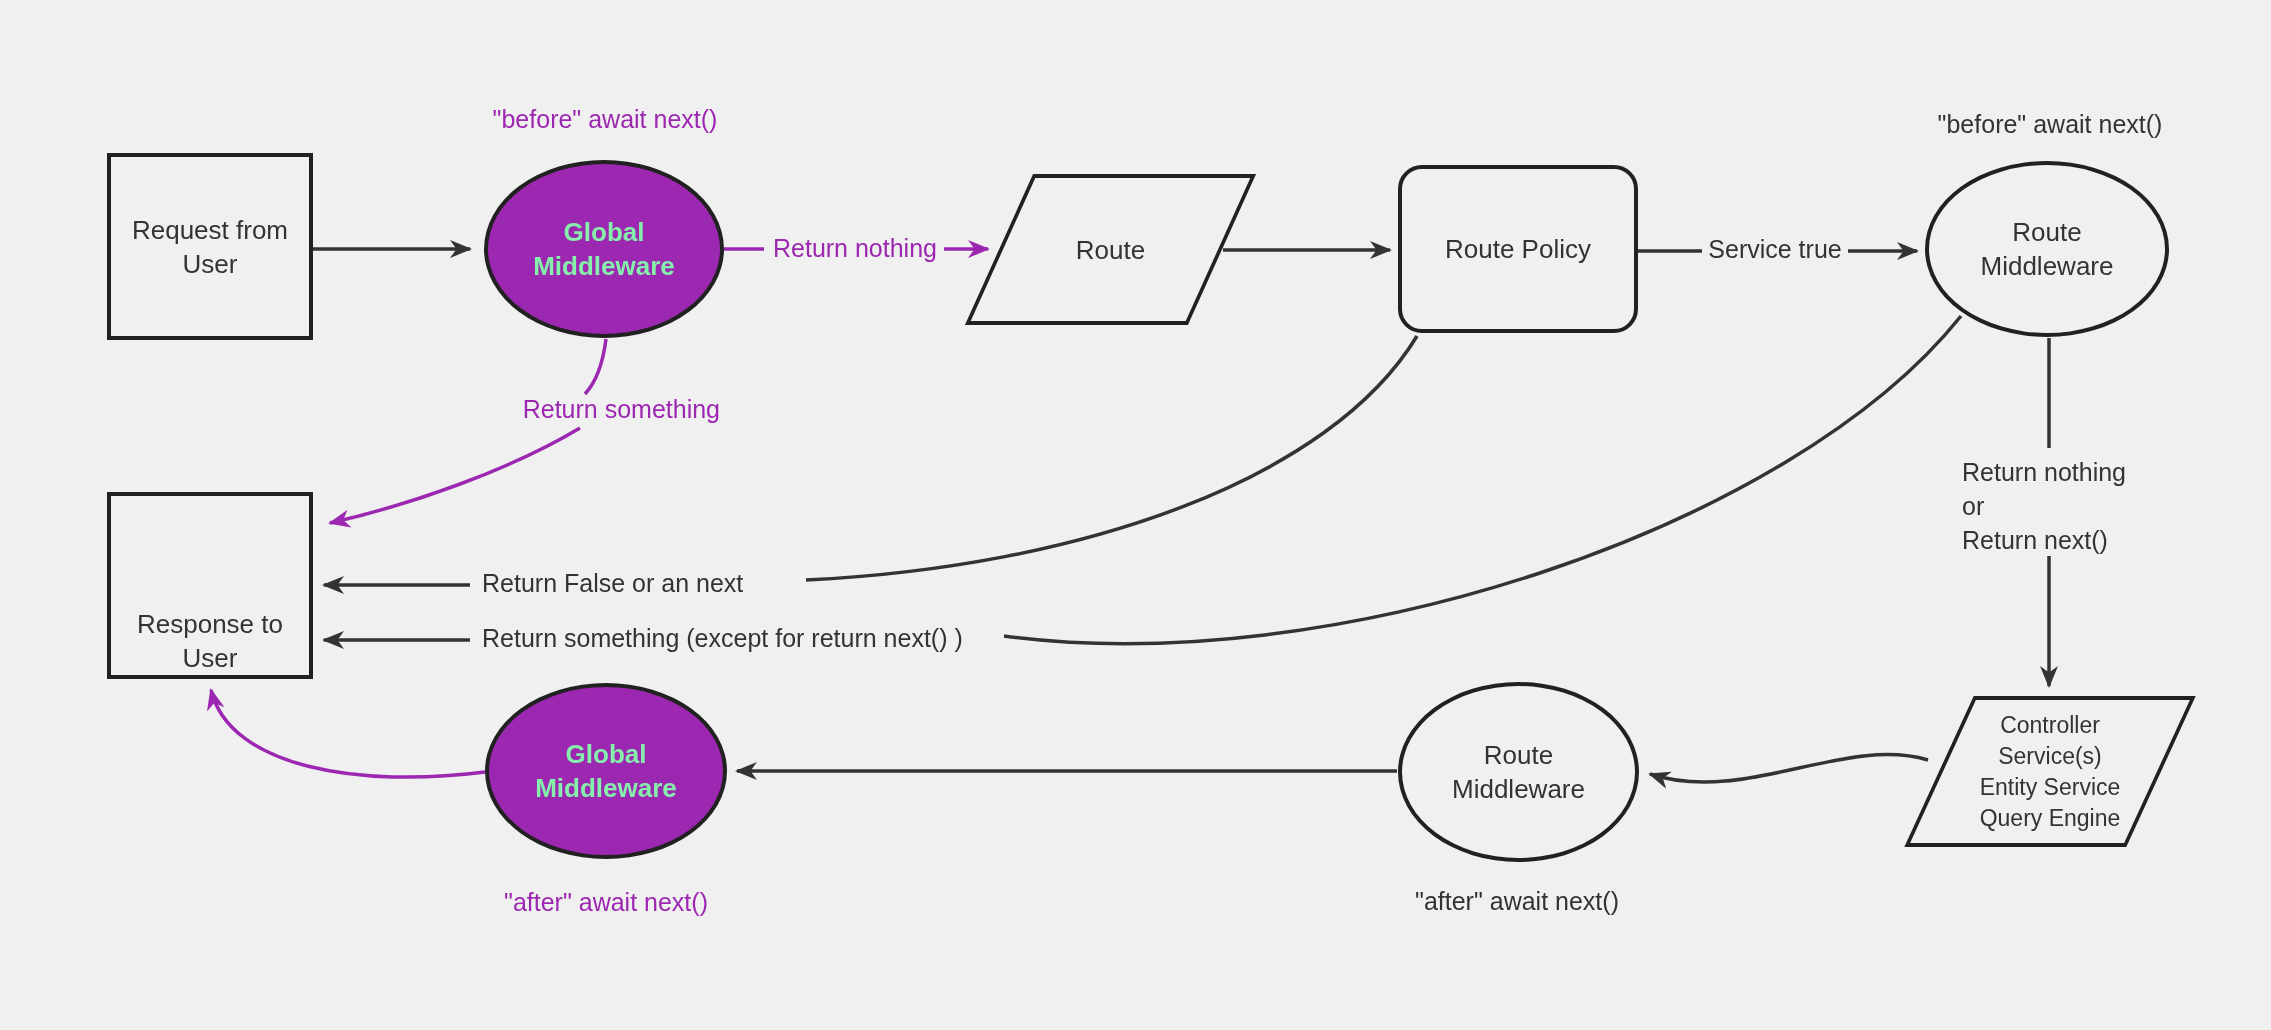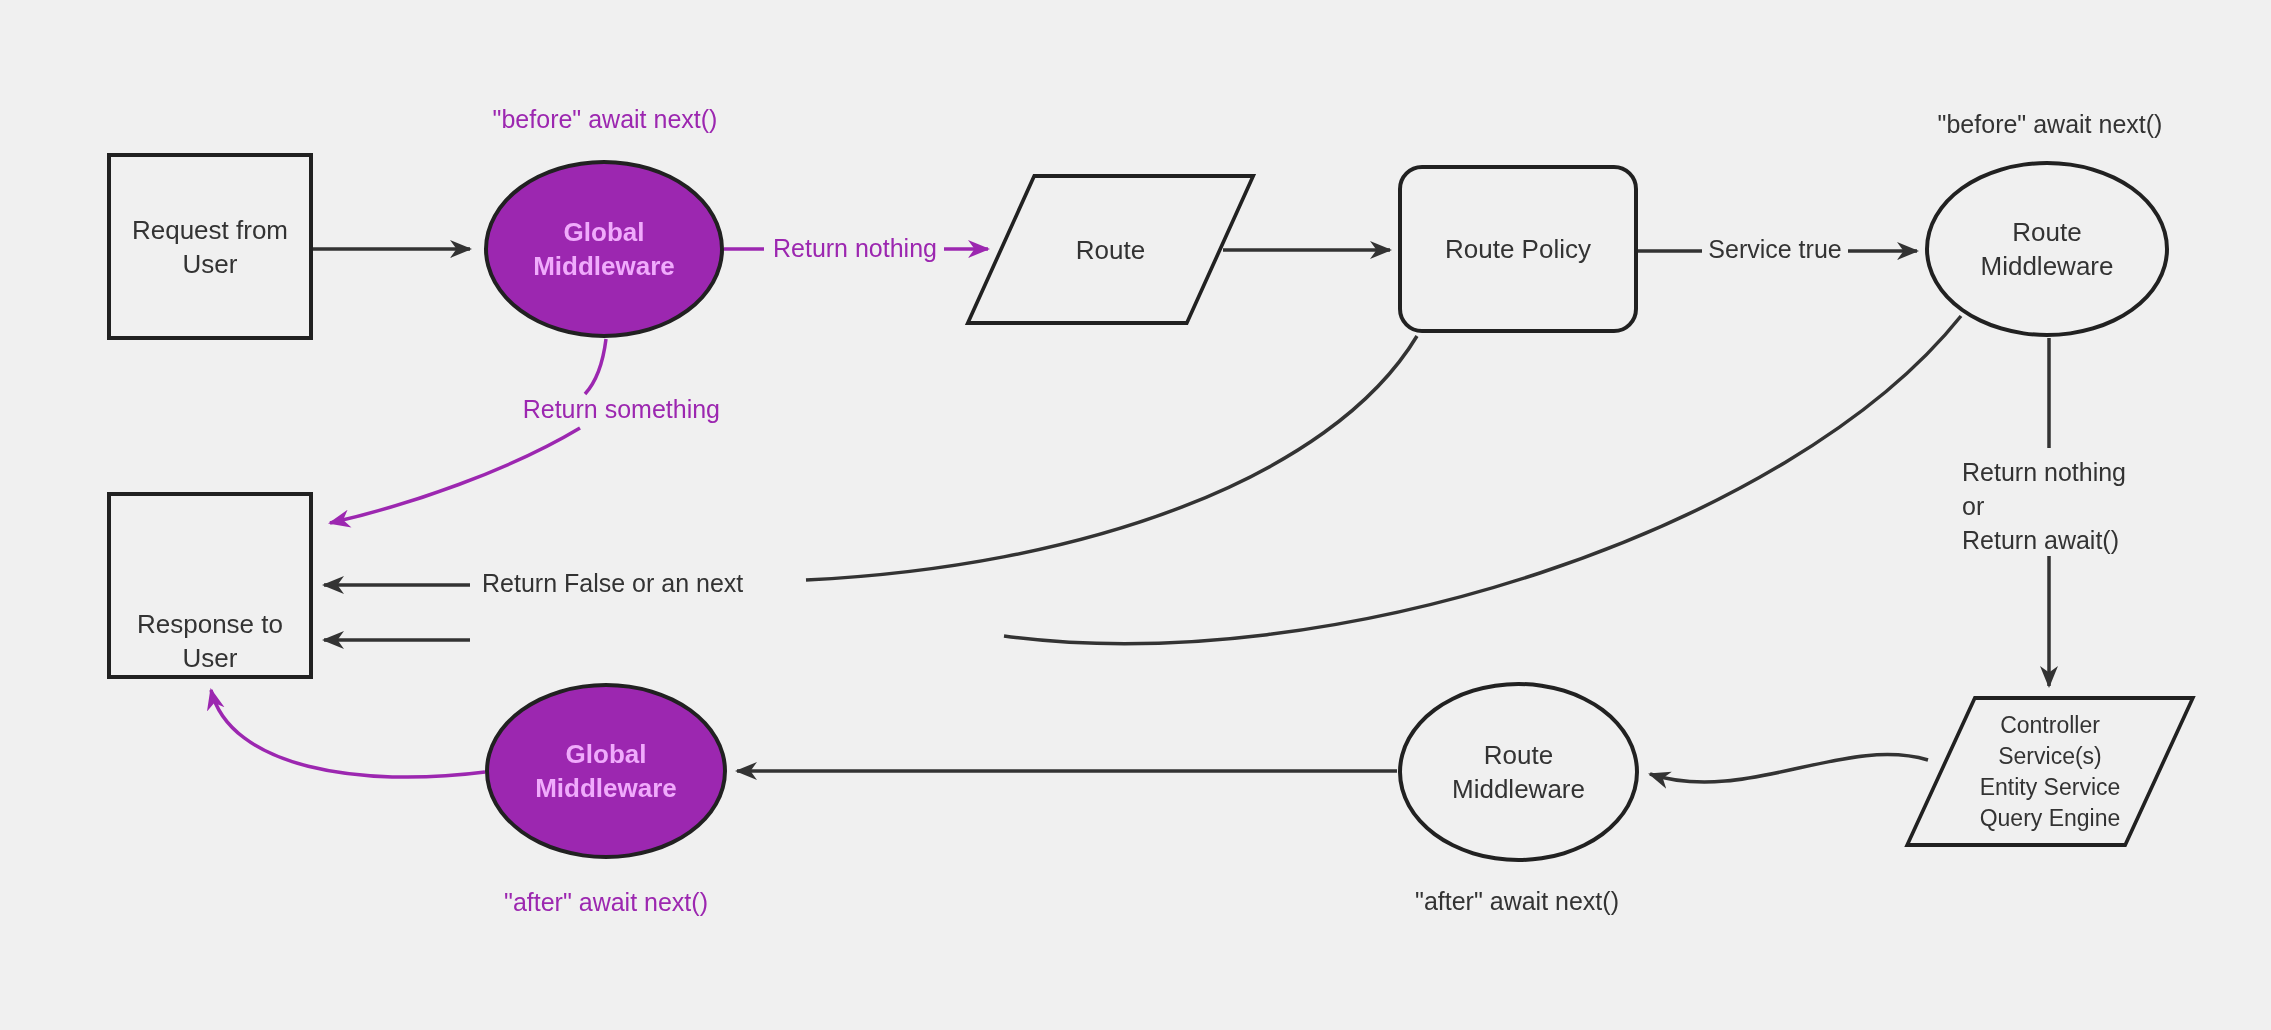--- a/index.html
+++ b/index.html
@@ -5,21 +5,21 @@
   html,body{margin:0;padding:0;background:#f0f0f0;}
   .canvas{position:relative;width:2271px;height:1030px;background:#f0f0f0;
           font-family:"Liberation Sans",sans-serif;overflow:hidden;}
   .edges{position:absolute;left:0;top:0;width:2271px;height:1030px;}
   .node{position:absolute;box-sizing:border-box;display:flex;flex-direction:column;
         align-items:center;justify-content:center;color:#333;font-size:26px;
         line-height:34px;text-align:center;}
   .rect{border:4px solid #212121;background:#f0f0f0;}
   .rounded{border:4px solid #212121;background:#f0f0f0;border-radius:24px;}
   .ellipse{border:4px solid #212121;background:#f0f0f0;border-radius:50%;}
-  .ellipse.purple-fill{background:#9c27b0;color:#f0abfc;font-weight:bold;line-height:36px;}
+  .ellipse.purple-fill{background:#9c27b0;color:#86efac;font-weight:bold;line-height:36px;}
   .para{border:4px solid #212121;background:#f0f0f0;}
   .para .unskew{display:flex;flex-direction:column;align-items:center;justify-content:center;
                 width:100%;height:100%;}
   .skew-route{transform:skewX(-24.3deg);}
   .skew-route .unskew{transform:skewX(24.3deg);}
   .skew-ctrl{transform:skewX(-24.7deg);}
   .skew-ctrl .unskew{transform:skewX(24.7deg);}
   .ctrl-text{font-size:23px;line-height:31px;}
   .elabel{position:absolute;font-size:25px;color:#333;white-space:nowrap;}
   .elabel.center{text-align:center;}
@@ -114,25 +114,26 @@
 
   <div class="elabel center" style="left:1900px;top:110px;width:300px;">"before" await next()</div>
 
   <div class="elabel purple-text center" style="left:755px;top:234px;width:200px;">Return nothing</div>
 
   <div class="elabel center" style="left:1675px;top:235px;width:200px;">Service true</div>
 
   <div class="elabel" style="left:1962px;top:455px;line-height:34px;">
     <div>Return nothing</div>
     <div>or</div>
-    <div>Return await()</div>
+    <div>Return next()</div>
   </div>
 
   <div class="elabel purple-text center" style="left:460px;top:395px;width:260px;text-align:right;">Return something</div>
 
   <div class="elabel" style="left:482px;top:569px;">Return False or an next</div>
 
+  <div class="elabel" style="left:482px;top:624px;">Return something (except for return next() )</div>
 
   <div class="elabel center" style="left:1367px;top:887px;width:300px;">"after" await next()</div>
 
   <div class="elabel purple-text center" style="left:456px;top:888px;width:300px;">"after" await next()</div>
 
 </div>
 
 </body></html>

